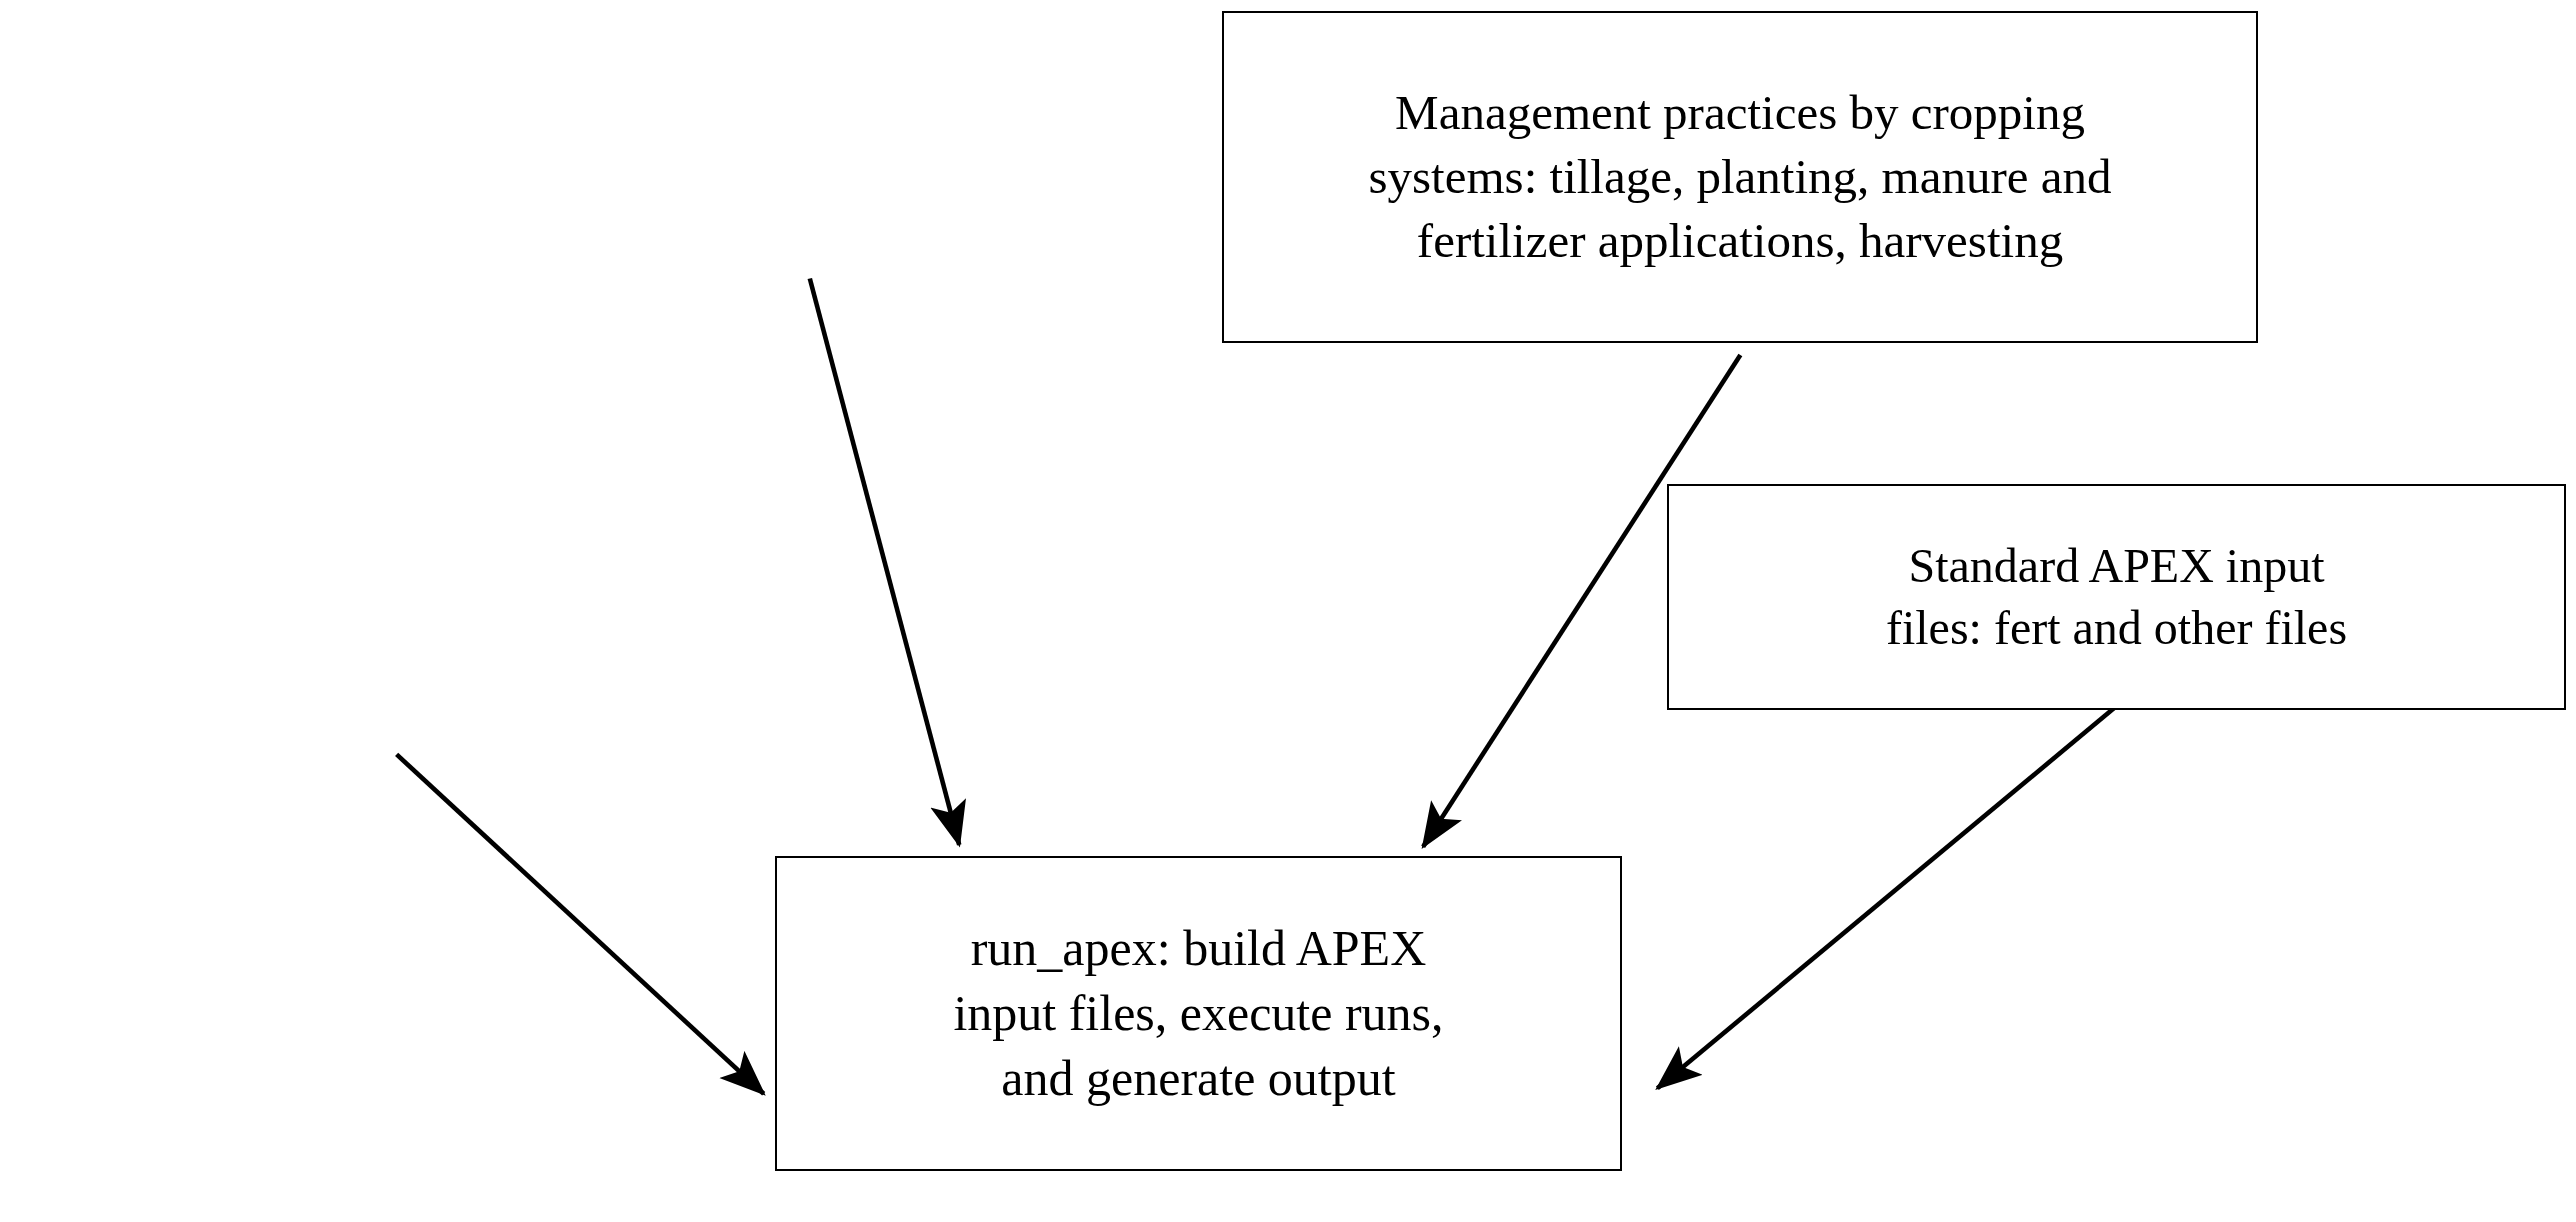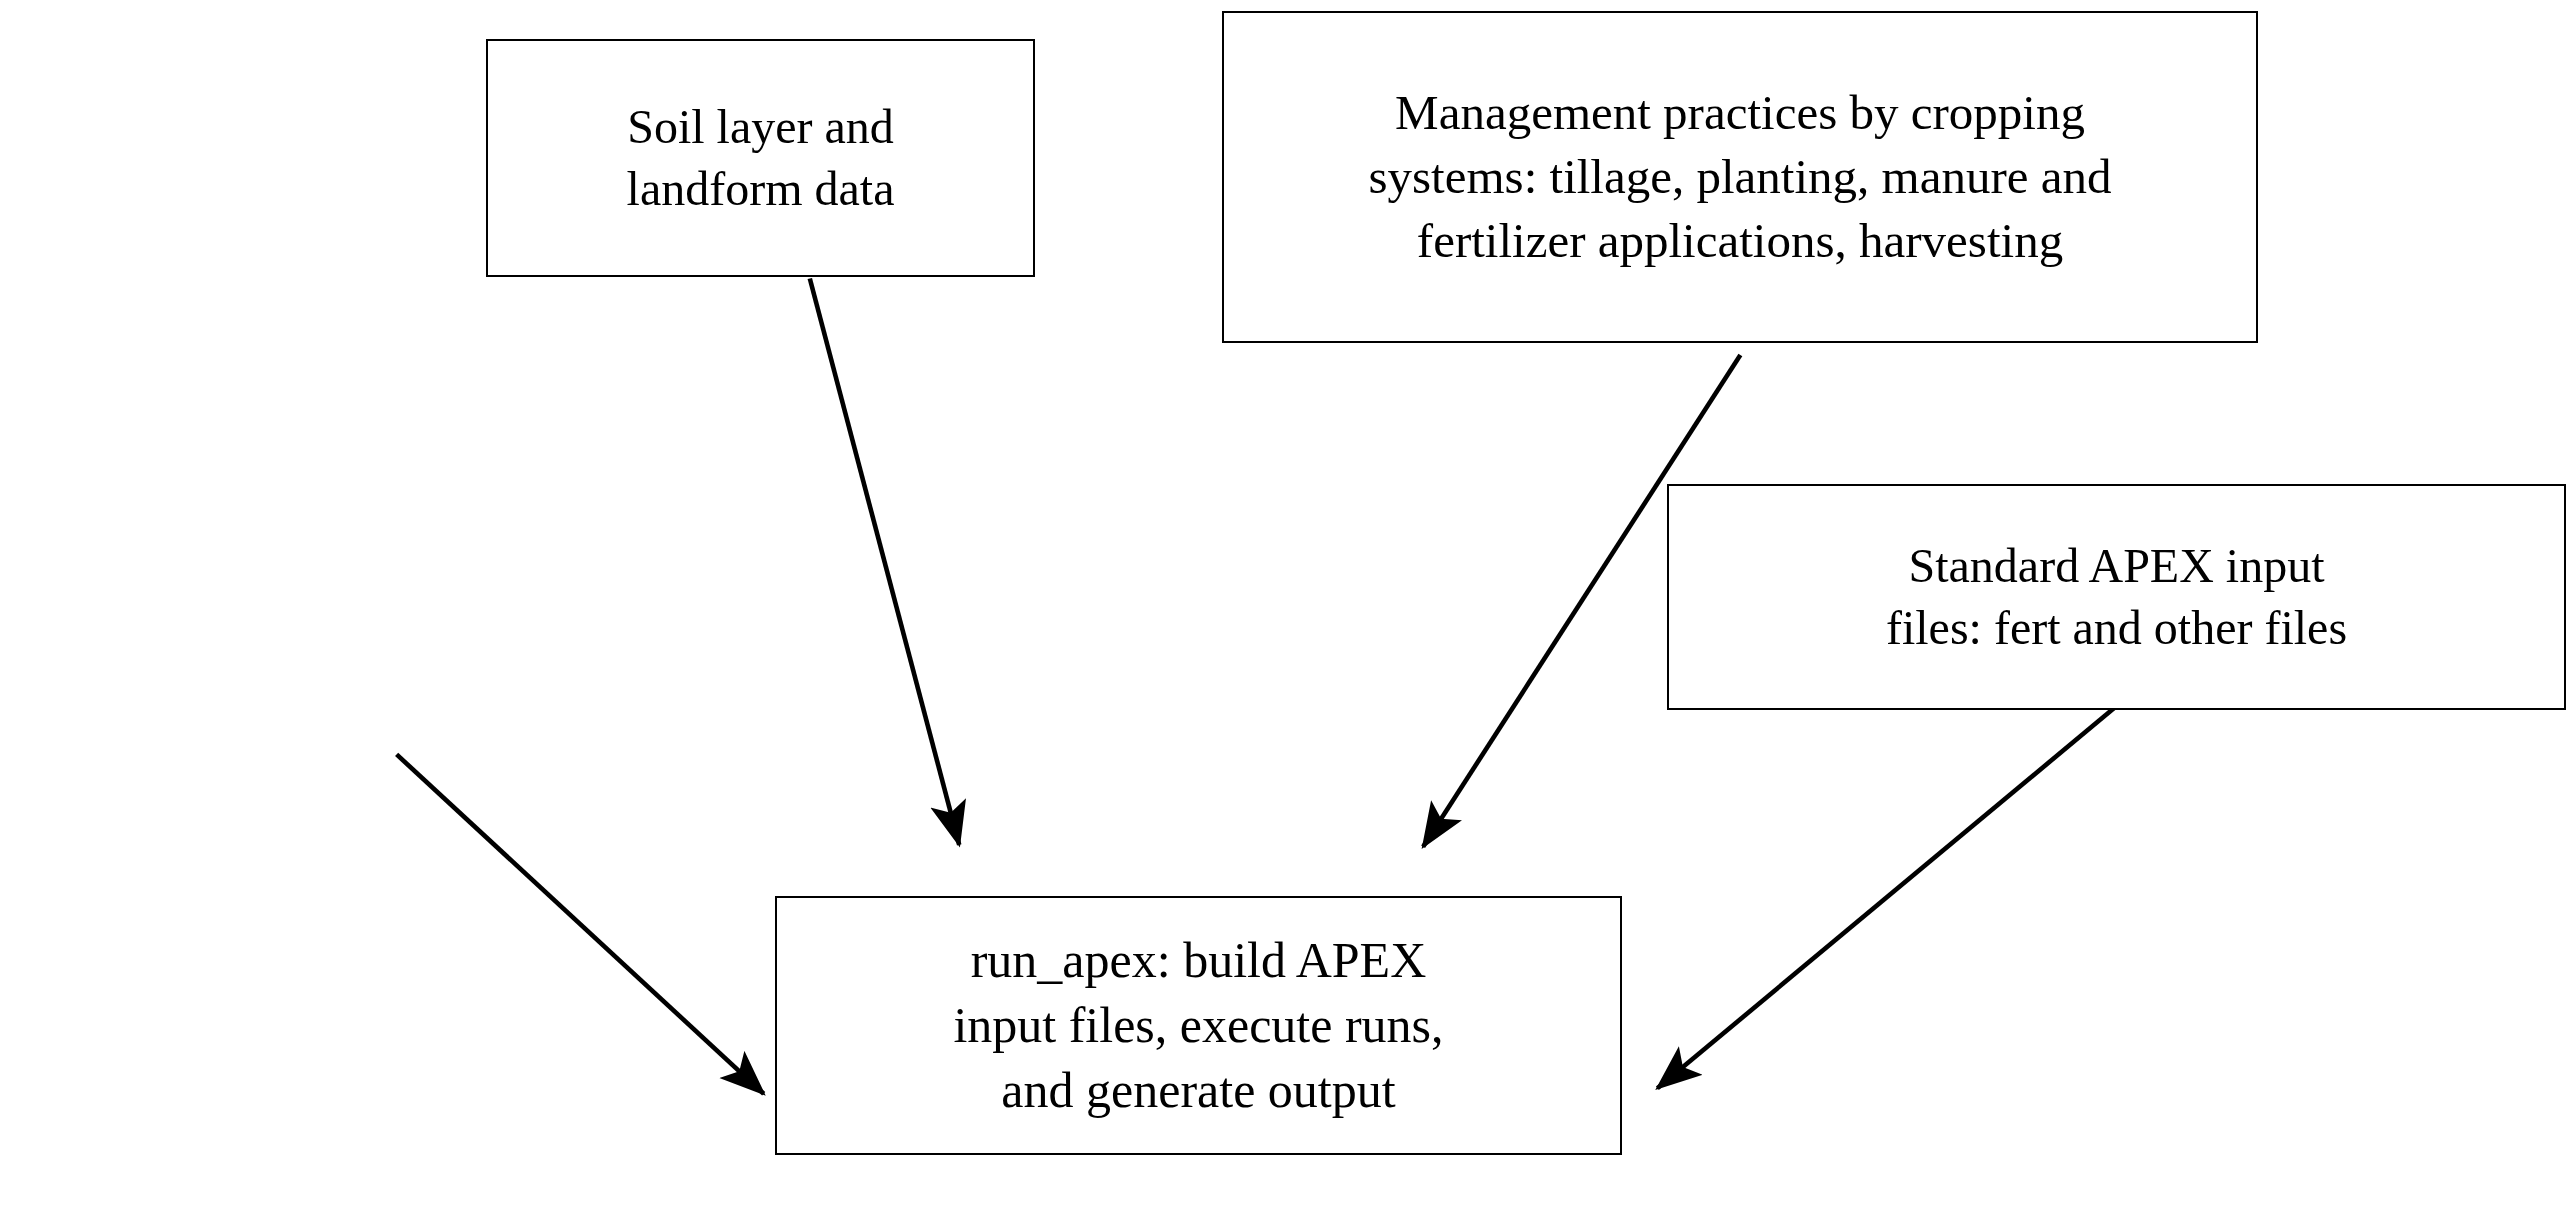--- a/index.html
+++ b/index.html
@@ -39,23 +39,22 @@
   }
   #node-management {
     left: 1222px; top: 11px;  width: 1036px; height: 332px;
     font-size: 49px;
   }
   #node-standard-apex {
     left: 1667px; top: 484px; width: 899px;  height: 226px;
     font-size: 48px;
   }
   #node-run-apex {
-    left: 775px;  top: 856px; width: 847px;  height: 259px;
+    left: 775px;  top: 856px; width: 847px;  height: 315px;
     font-size: 50px;
-    margin-top: 40px;
   }
   #arrow-layer {
     position: absolute;
     left: 0; top: 0;
     width: 2576px;
     height: 1222px;
     z-index: 1;
   }
 </style>
 </head>
@@ -73,22 +72,20 @@
     <line x1="878" y1="302" x2="1040" y2="916" stroke="#000000" stroke-width="5" marker-end="url(#ah)"></line>
 
     <line x1="1887" y1="385" x2="1543" y2="918" stroke="#000000" stroke-width="5" marker-end="url(#ah)"></line>
 
     <line x1="430" y1="818" x2="828" y2="1186" stroke="#000000" stroke-width="5" marker-end="url(#ah)"></line>
 
     <line x1="2292" y1="768" x2="1797" y2="1180" stroke="#000000" stroke-width="5" marker-end="url(#ah)"></line>
   </svg>
 
 
-  <div class="node" id="node-soil">Soil layer and
-landform data</div>
 
   <div class="node" id="node-management">Management practices by cropping
 systems: tillage, planting, manure and
 fertilizer applications, harvesting</div>
 
   <div class="node" id="node-standard-apex">Standard APEX input
 files: fert and other files</div>
 
   <div class="node" id="node-run-apex">run_apex: build APEX
 input files, execute runs,

